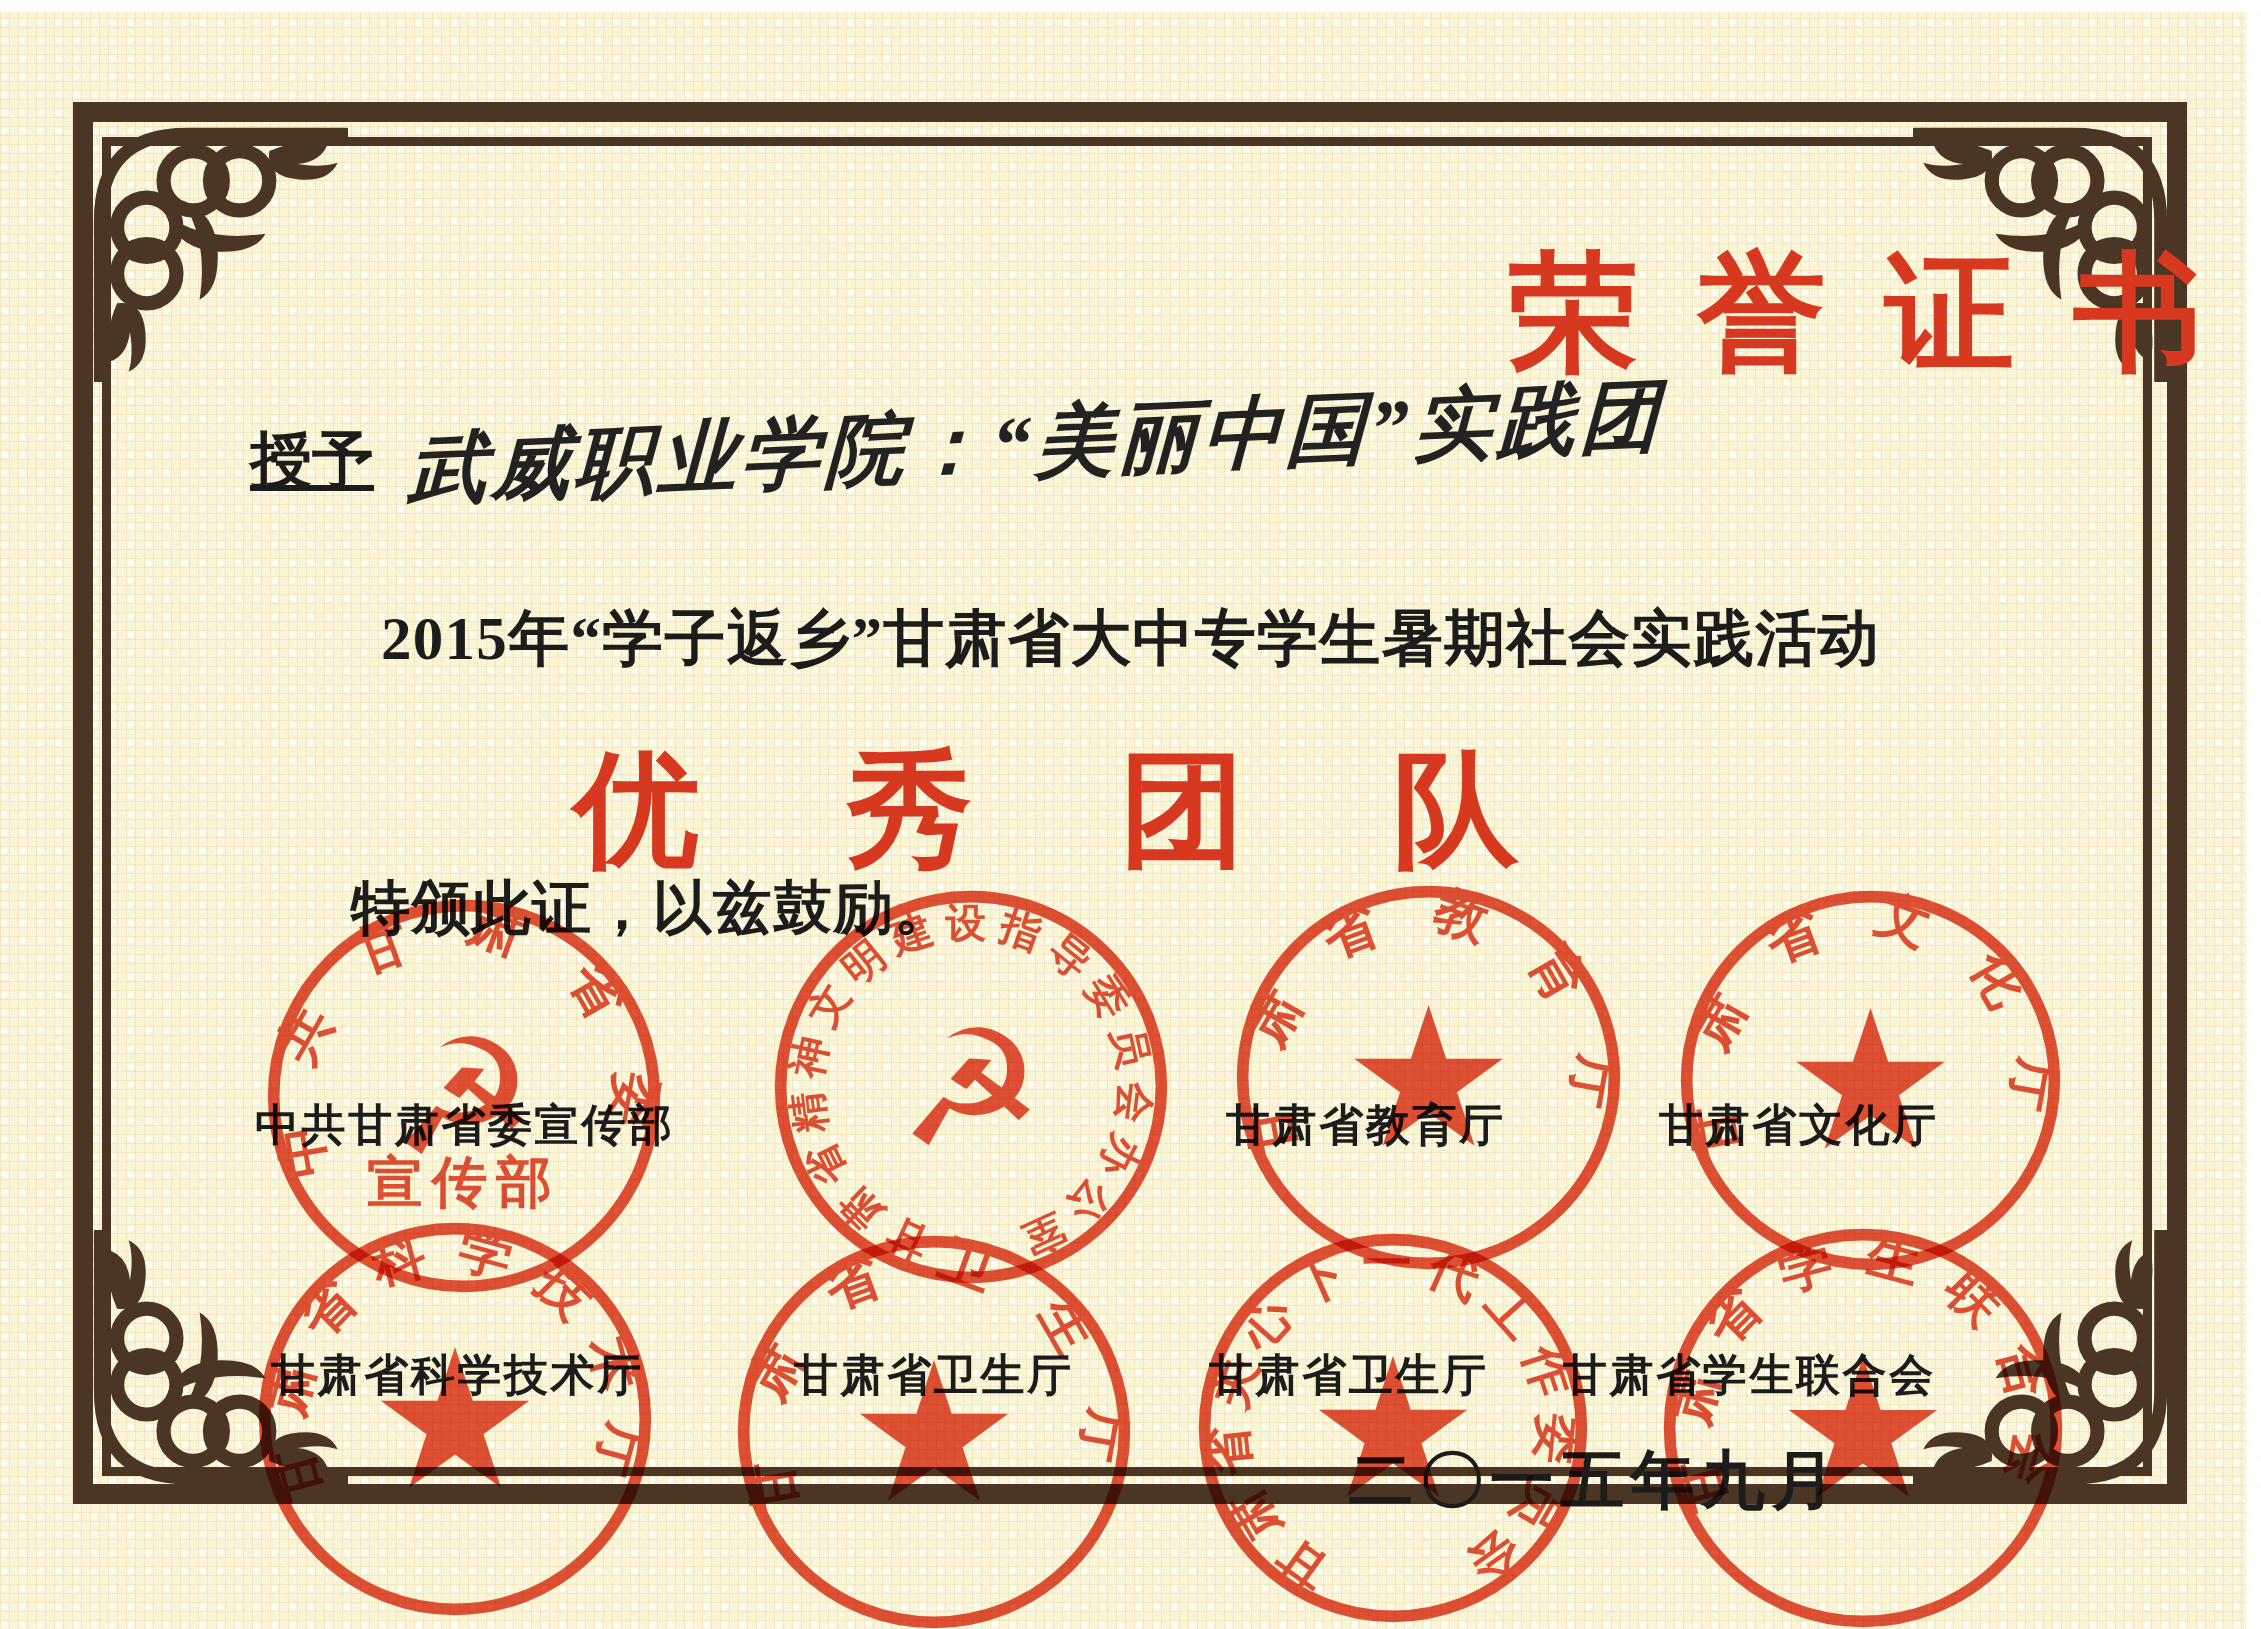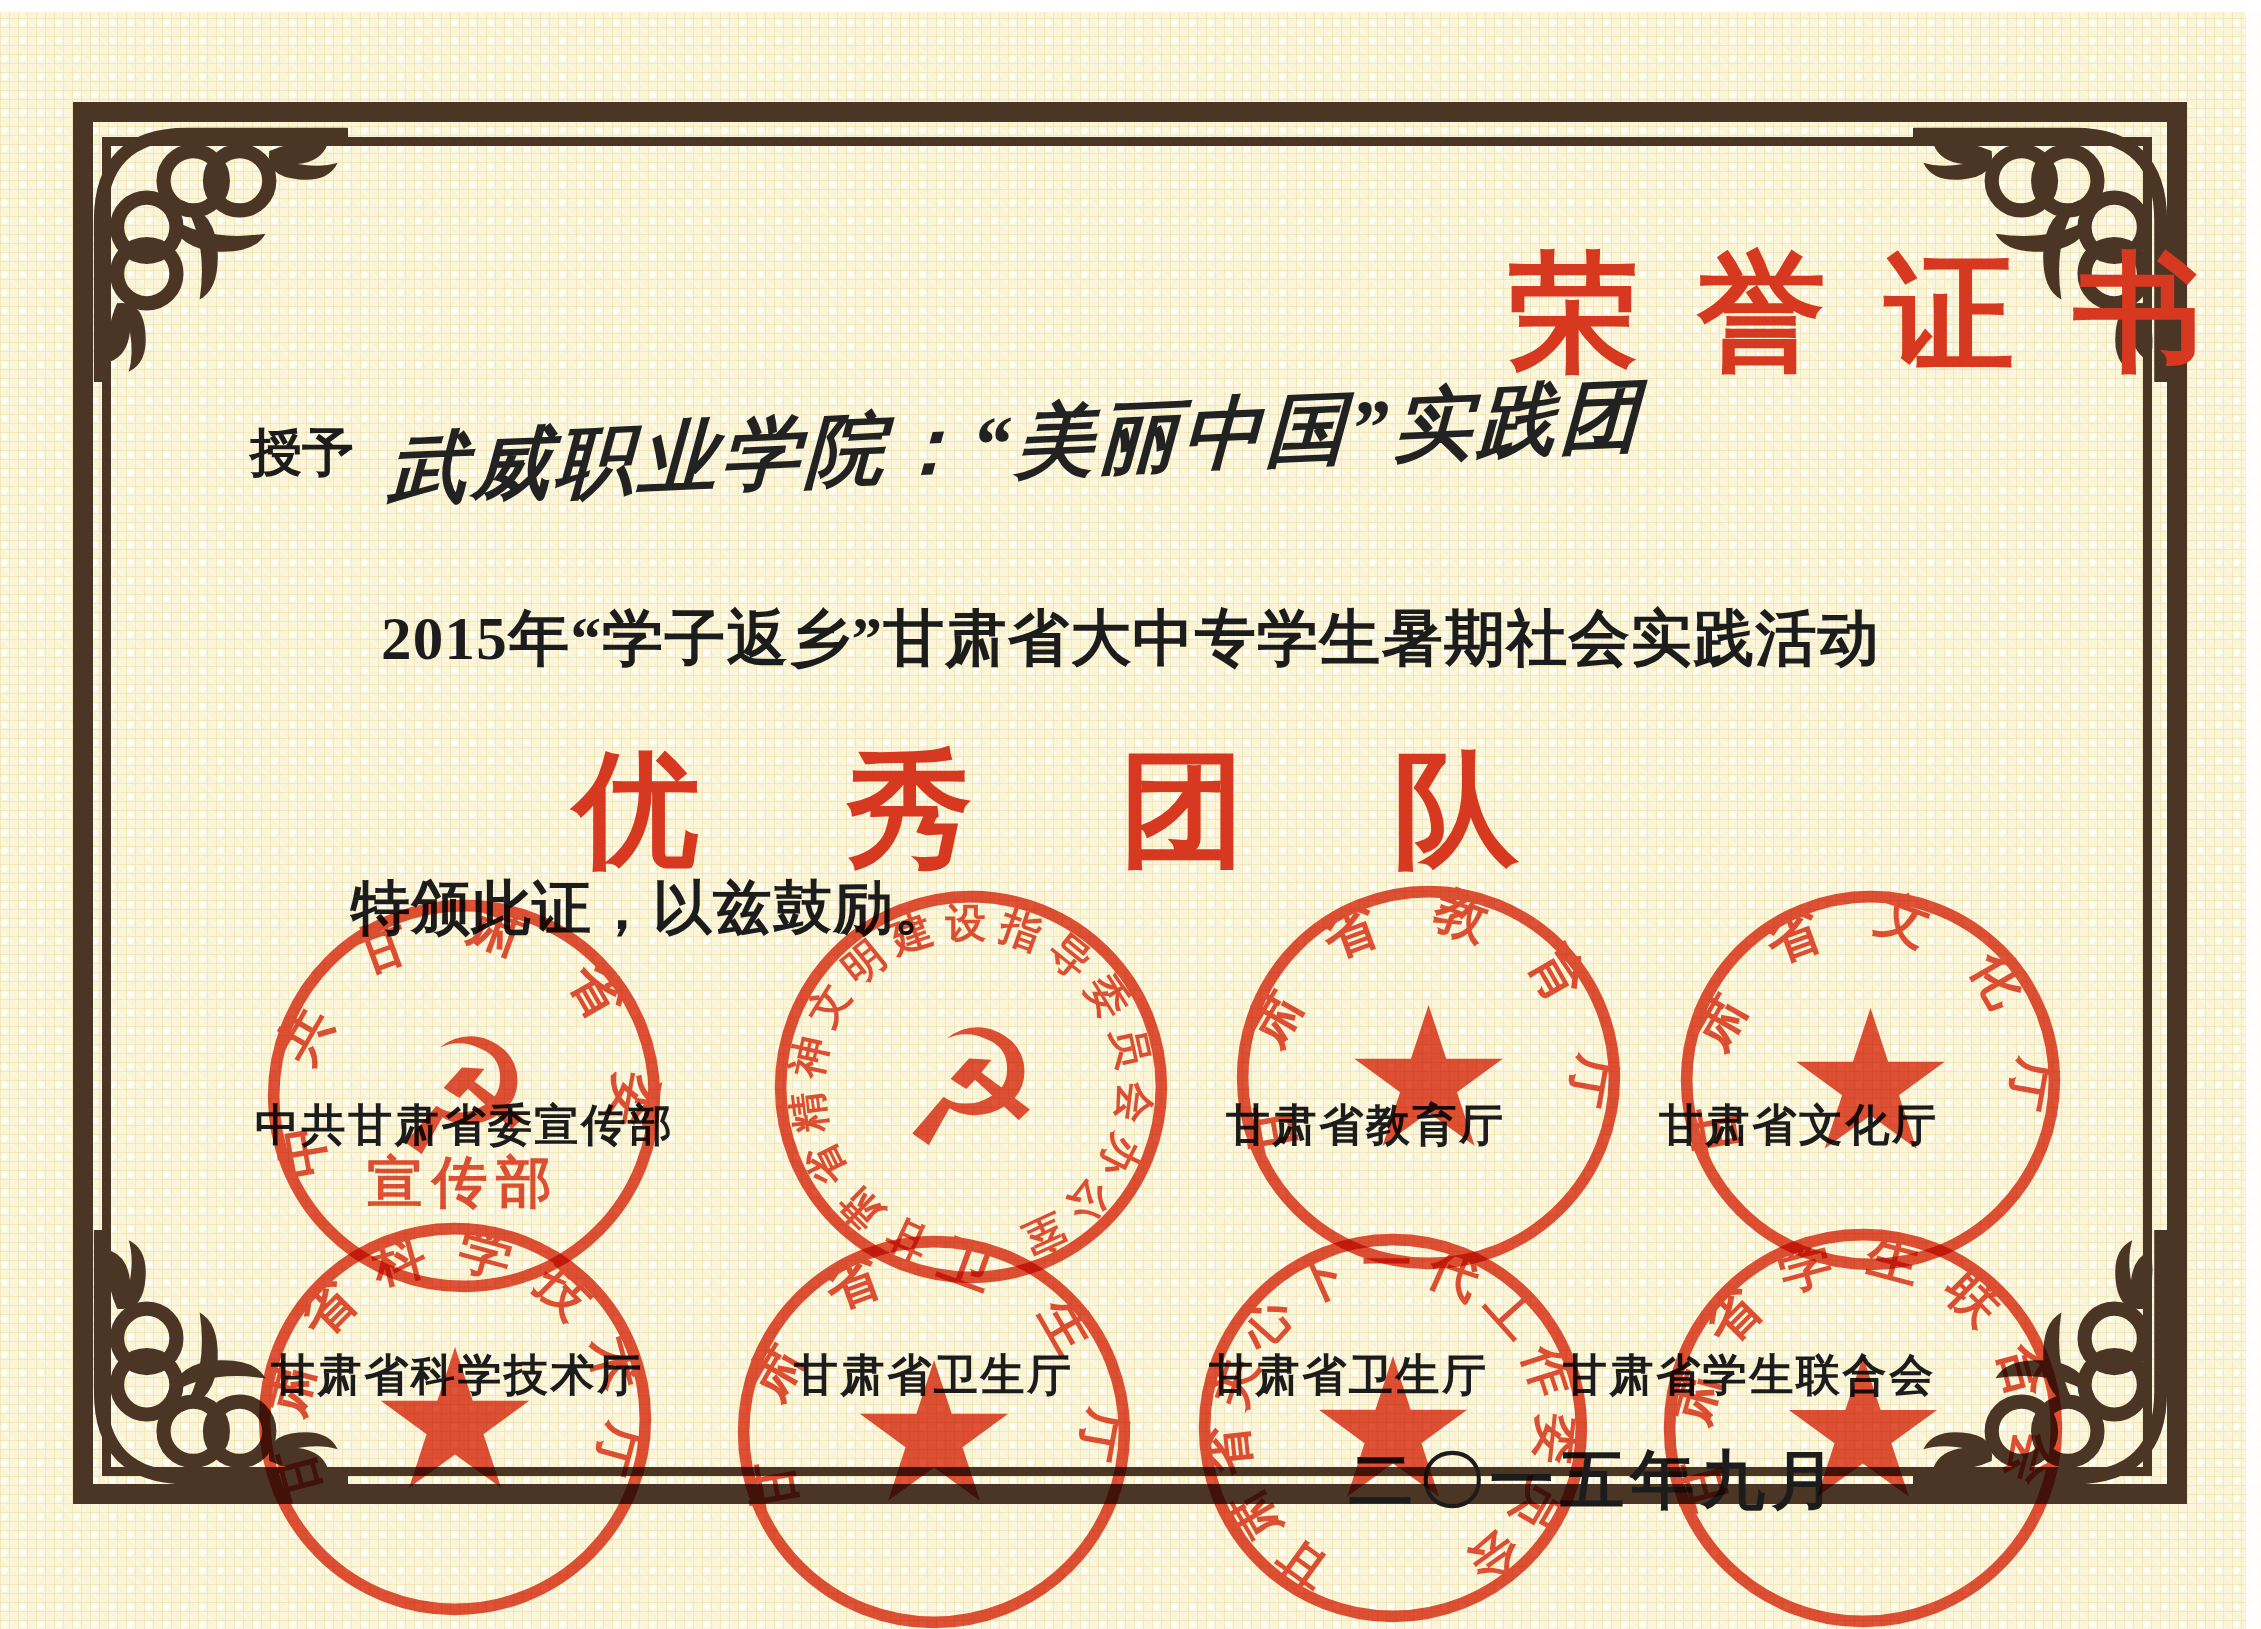--- a/index.html
+++ b/index.html
@@ -26,21 +26,21 @@
   #corner-tr{left:1913px;top:124px;transform:scaleX(-1);}
   #corner-bl{left:90px;top:1230px;transform:scaleY(-1);}
   #corner-br{left:1913px;top:1230px;transform:scale(-1,-1);}
   .textline{position:absolute;white-space:nowrap;z-index:5;}
   #title{
     left:0;top:227px;width:2261px;text-align:right;
     font-family:"Liberation Sans", sans-serif;font-weight:900;
     font-size:129px;letter-spacing:59px;text-indent:59px;color:#d6391f;
   }
   #award-line{left:250px;top:418px;}
-  #award-prefix{font-size:52px;font-weight:900;vertical-align:top;}
+  #award-prefix{font-size:62px;font-weight:900;vertical-align:top;text-decoration:underline;}
   #recipient{
     display:inline-block;font-size:79px;font-weight:bold;font-style:italic;
     letter-spacing:4.5px;margin-left:35px;transform:rotate(-2.5deg) skewX(-4deg);
     transform-origin:left top;color:#222;
   }
   #event-line{
     left:0;top:598px;width:2261px;text-align:center;
     font-weight:900;font-size:61px;letter-spacing:1.3px;
   }
   #honor-title{

